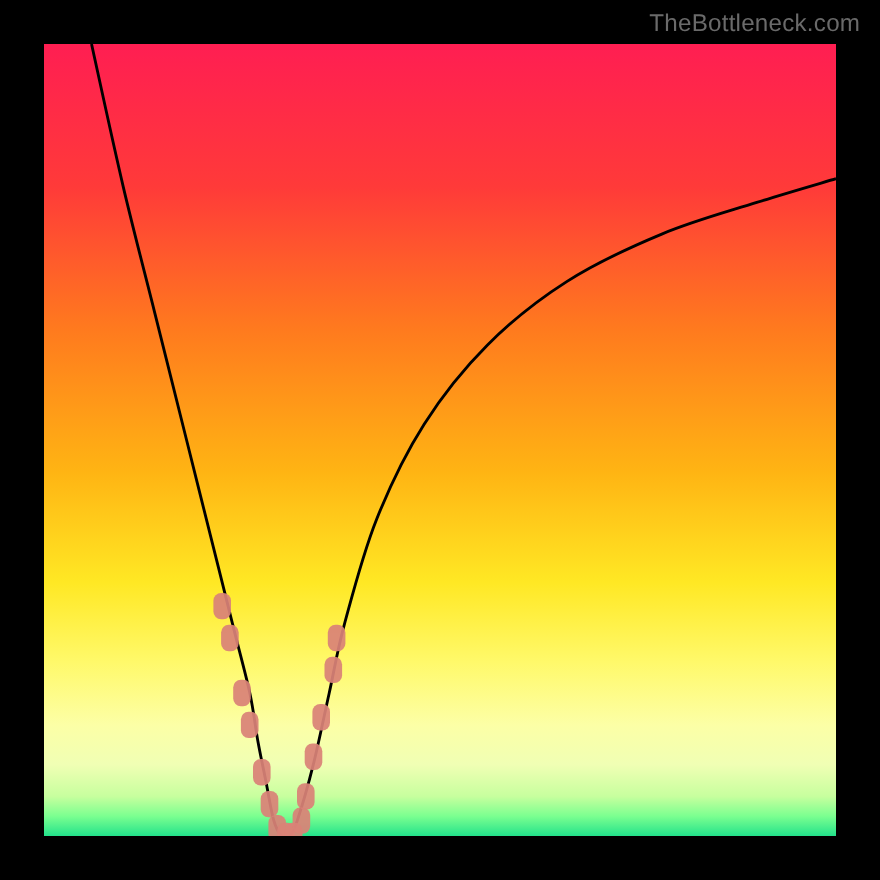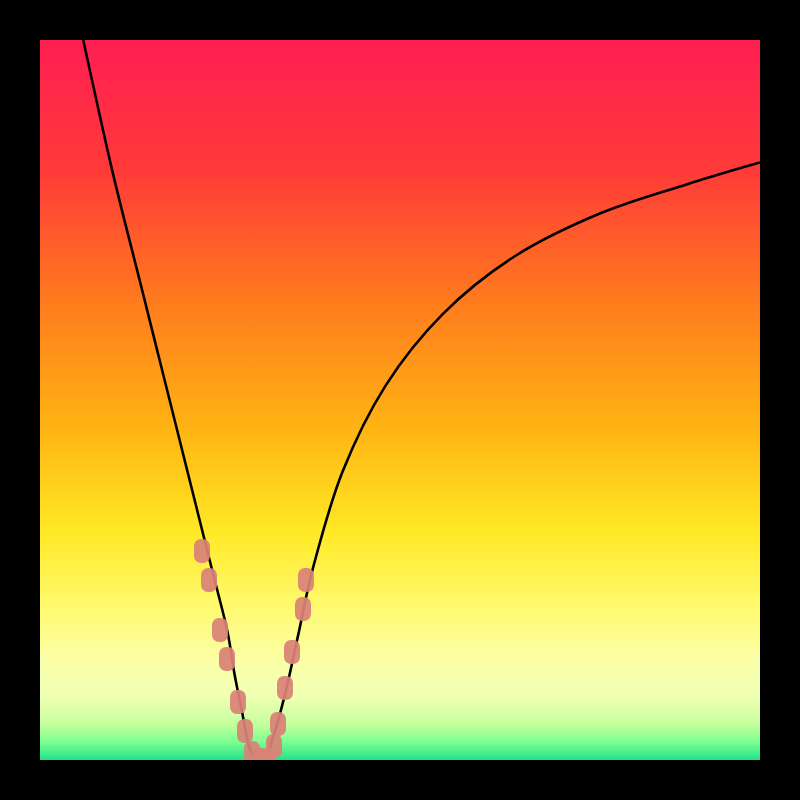--- a/index.html
+++ b/index.html
@@ -104,14 +104,15 @@
         <div class="marker" style="left: 234px; top: 705.6px; background: rgb(217, 130, 119);"></div>
         <div class="marker" style="left: 237.6px; top: 684px; background: rgb(217, 130, 119);"></div>
         <div class="marker" style="left: 244.8px; top: 648px; background: rgb(217, 130, 119);"></div>
         <div class="marker" style="left: 252px; top: 612px; background: rgb(217, 130, 119);"></div>
         <div class="marker" style="left: 262.8px; top: 568.8px; background: rgb(217, 130, 119);"></div>
         <div class="marker" style="left: 266.4px; top: 540px; background: rgb(217, 130, 119);"></div>
       </div>
 
   </div>
 
+  <div class="watermark">TheBottleneck.com</div>
 
 </div>
 
 </body></html>

